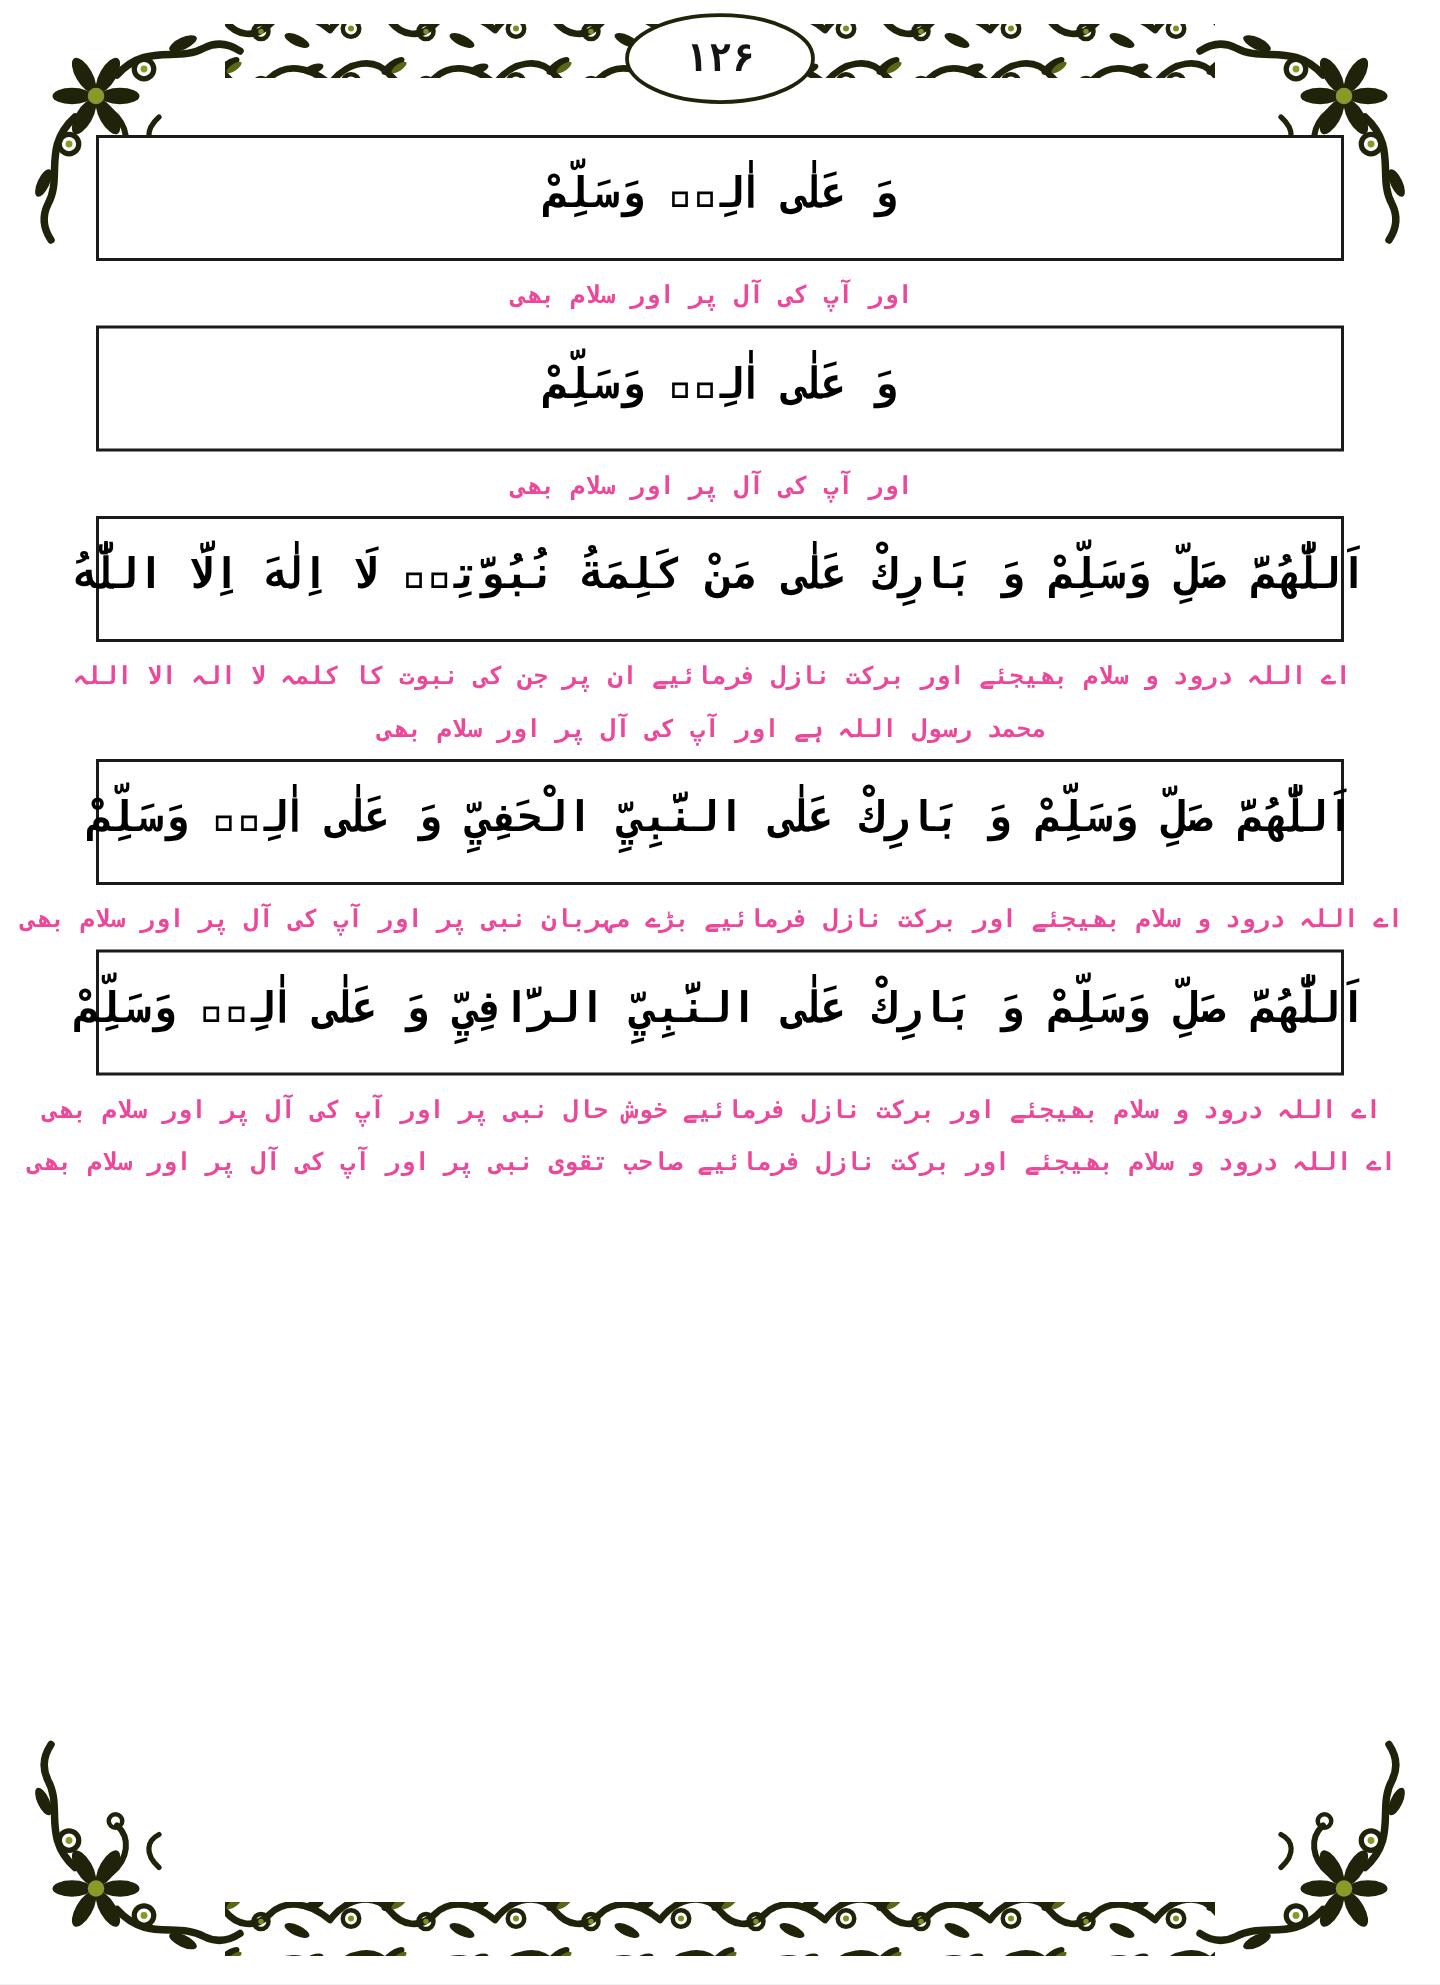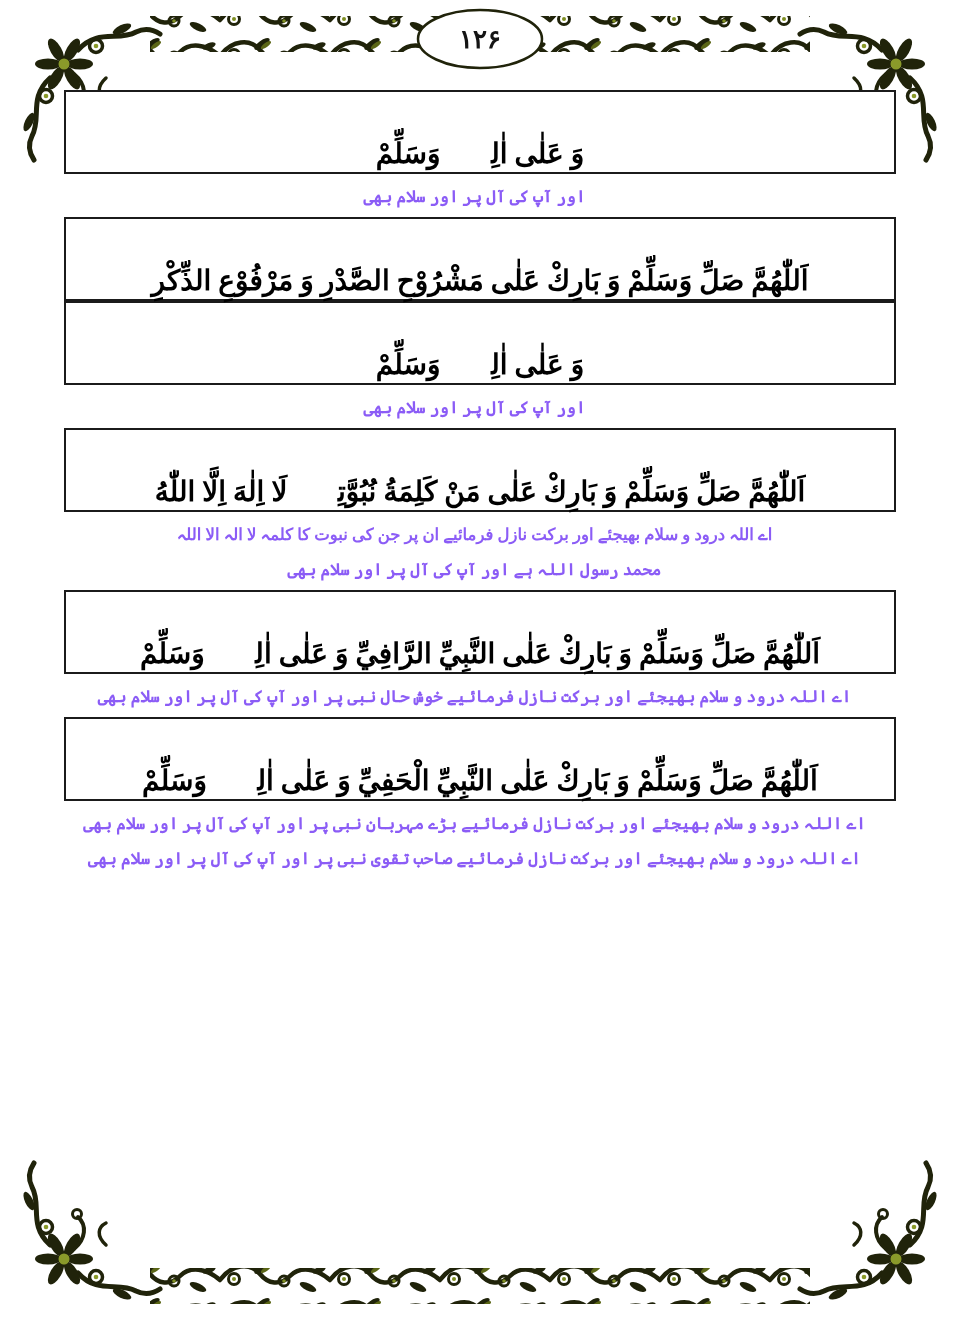--- a/index.html
+++ b/index.html
@@ -1,52 +1,52 @@
 <!DOCTYPE html>
 <html><head>
 <meta charset="utf-8">
 <style>
   html,body{margin:0;padding:0;background:#e8e8e8;}
   .page{
     position:relative;
     width:960px;height:1323px;
     background:#ffffff;
     overflow:hidden;
-    font-family:Liberation Serif, serif;
+    font-family:Liberation Mono, monospace;
   }
   .border-svg{position:absolute;inset:0;width:960px;height:1323px;}
   .page-number{
     position:absolute;top:24px;left:0;right:0;
     text-align:center;
     font-size:26px;font-weight:bold;color:#141414;
     letter-spacing:5px;
   }
   .content{
     position:absolute;left:64px;right:64px;top:90px;
   }
   .section{display:block;}
   .arabic-box{
     height:80px;
     border:2px solid #1b1b1b;
     background:#ffffff;
-    display:flex;align-items:flex-end;justify-content:center;
+    display:flex;align-items:center;justify-content:center;
     padding:0 10px;
   }
   .arabic-text{
     direction:rtl;
     font-size:28px;font-weight:bold;color:#000;
     white-space:nowrap;
     line-height:1.3;
   }
   .urdu-caption{
     height:24px;
     margin:11px 11px 8px 0;
     display:flex;align-items:center;justify-content:center;
     direction:rtl;
-    font-size:16.5px;font-weight:bold;color:#8b5cf6;
+    font-size:16.5px;font-weight:bold;color:#ec4899;
     white-space:nowrap;
   }
 </style>
 </head>
 <body>
 
 <div class="page">
 
   <svg class="border-svg" viewBox="0 0 960 1323" xmlns="http://www.w3.org/2000/svg" aria-hidden="true">
     <defs>
@@ -119,23 +119,20 @@
   <div class="content">
 
     <section class="section">
       <div class="arabic-box">
         <div class="arabic-text" lang="ar">وَ عَلٰی اٰلِهٖ وَسَلِّمْ</div>
       </div>
       <div class="urdu-caption" lang="ur">اور آپ کی آل پر اور سلام بھی</div>
     </section>
 
     <section class="section">
-      <div class="arabic-box">
-        <div class="arabic-text" lang="ar">اَللّٰهُمَّ صَلِّ وَسَلِّمْ وَ بَارِكْ عَلٰی مَشْرُوْحِ الصَّدْرِ وَ مَرْفُوْعِ الذِّكْرِ</div>
-      </div>
     </section>
 
     <section class="section">
       <div class="arabic-box">
         <div class="arabic-text" lang="ar">وَ عَلٰی اٰلِهٖ وَسَلِّمْ</div>
       </div>
       <div class="urdu-caption" lang="ur">اور آپ کی آل پر اور سلام بھی</div>
     </section>
 
     <section class="section">
@@ -144,30 +141,30 @@
       </div>
       <div class="urdu-caption" lang="ur">اے اللہ درود و سلام بھیجئے اور برکت نازل فرمائیے ان پر جن کی نبوت کا کلمہ لا الہ الا اللہ</div>
     </section>
 
     <section class="section">
       <div class="urdu-caption" lang="ur">محمد رسول اللہ ہے اور آپ کی آل پر اور سلام بھی</div>
     </section>
 
     <section class="section">
       <div class="arabic-box">
-        <div class="arabic-text" lang="ar">اَللّٰهُمَّ صَلِّ وَسَلِّمْ وَ بَارِكْ عَلٰی النَّبِيِّ الرَّافِيِّ وَ عَلٰی اٰلِهٖ وَسَلِّمْ</div>
+        <div class="arabic-text" lang="ar">اَللّٰهُمَّ صَلِّ وَسَلِّمْ وَ بَارِكْ عَلٰی النَّبِيِّ الْحَفِيِّ وَ عَلٰی اٰلِهٖ وَسَلِّمْ</div>
       </div>
-      <div class="urdu-caption" lang="ur">اے اللہ درود و سلام بھیجئے اور برکت نازل فرمائیے خوش حال نبی پر اور آپ کی آل پر اور سلام بھی</div>
+      <div class="urdu-caption" lang="ur">اے اللہ درود و سلام بھیجئے اور برکت نازل فرمائیے بڑے مہربان نبی پر اور آپ کی آل پر اور سلام بھی</div>
     </section>
 
     <section class="section">
       <div class="arabic-box">
-        <div class="arabic-text" lang="ar">اَللّٰهُمَّ صَلِّ وَسَلِّمْ وَ بَارِكْ عَلٰی النَّبِيِّ الْحَفِيِّ وَ عَلٰی اٰلِهٖ وَسَلِّمْ</div>
+        <div class="arabic-text" lang="ar">اَللّٰهُمَّ صَلِّ وَسَلِّمْ وَ بَارِكْ عَلٰی النَّبِيِّ الرَّافِيِّ وَ عَلٰی اٰلِهٖ وَسَلِّمْ</div>
       </div>
-      <div class="urdu-caption" lang="ur">اے اللہ درود و سلام بھیجئے اور برکت نازل فرمائیے بڑے مہربان نبی پر اور آپ کی آل پر اور سلام بھی</div>
+      <div class="urdu-caption" lang="ur">اے اللہ درود و سلام بھیجئے اور برکت نازل فرمائیے خوش حال نبی پر اور آپ کی آل پر اور سلام بھی</div>
     </section>
 
     <section class="section">
       <div class="urdu-caption" lang="ur">اے اللہ درود و سلام بھیجئے اور برکت نازل فرمائیے صاحب تقوی نبی پر اور آپ کی آل پر اور سلام بھی</div>
     </section>
 
 
   </div>
 </div>
 

